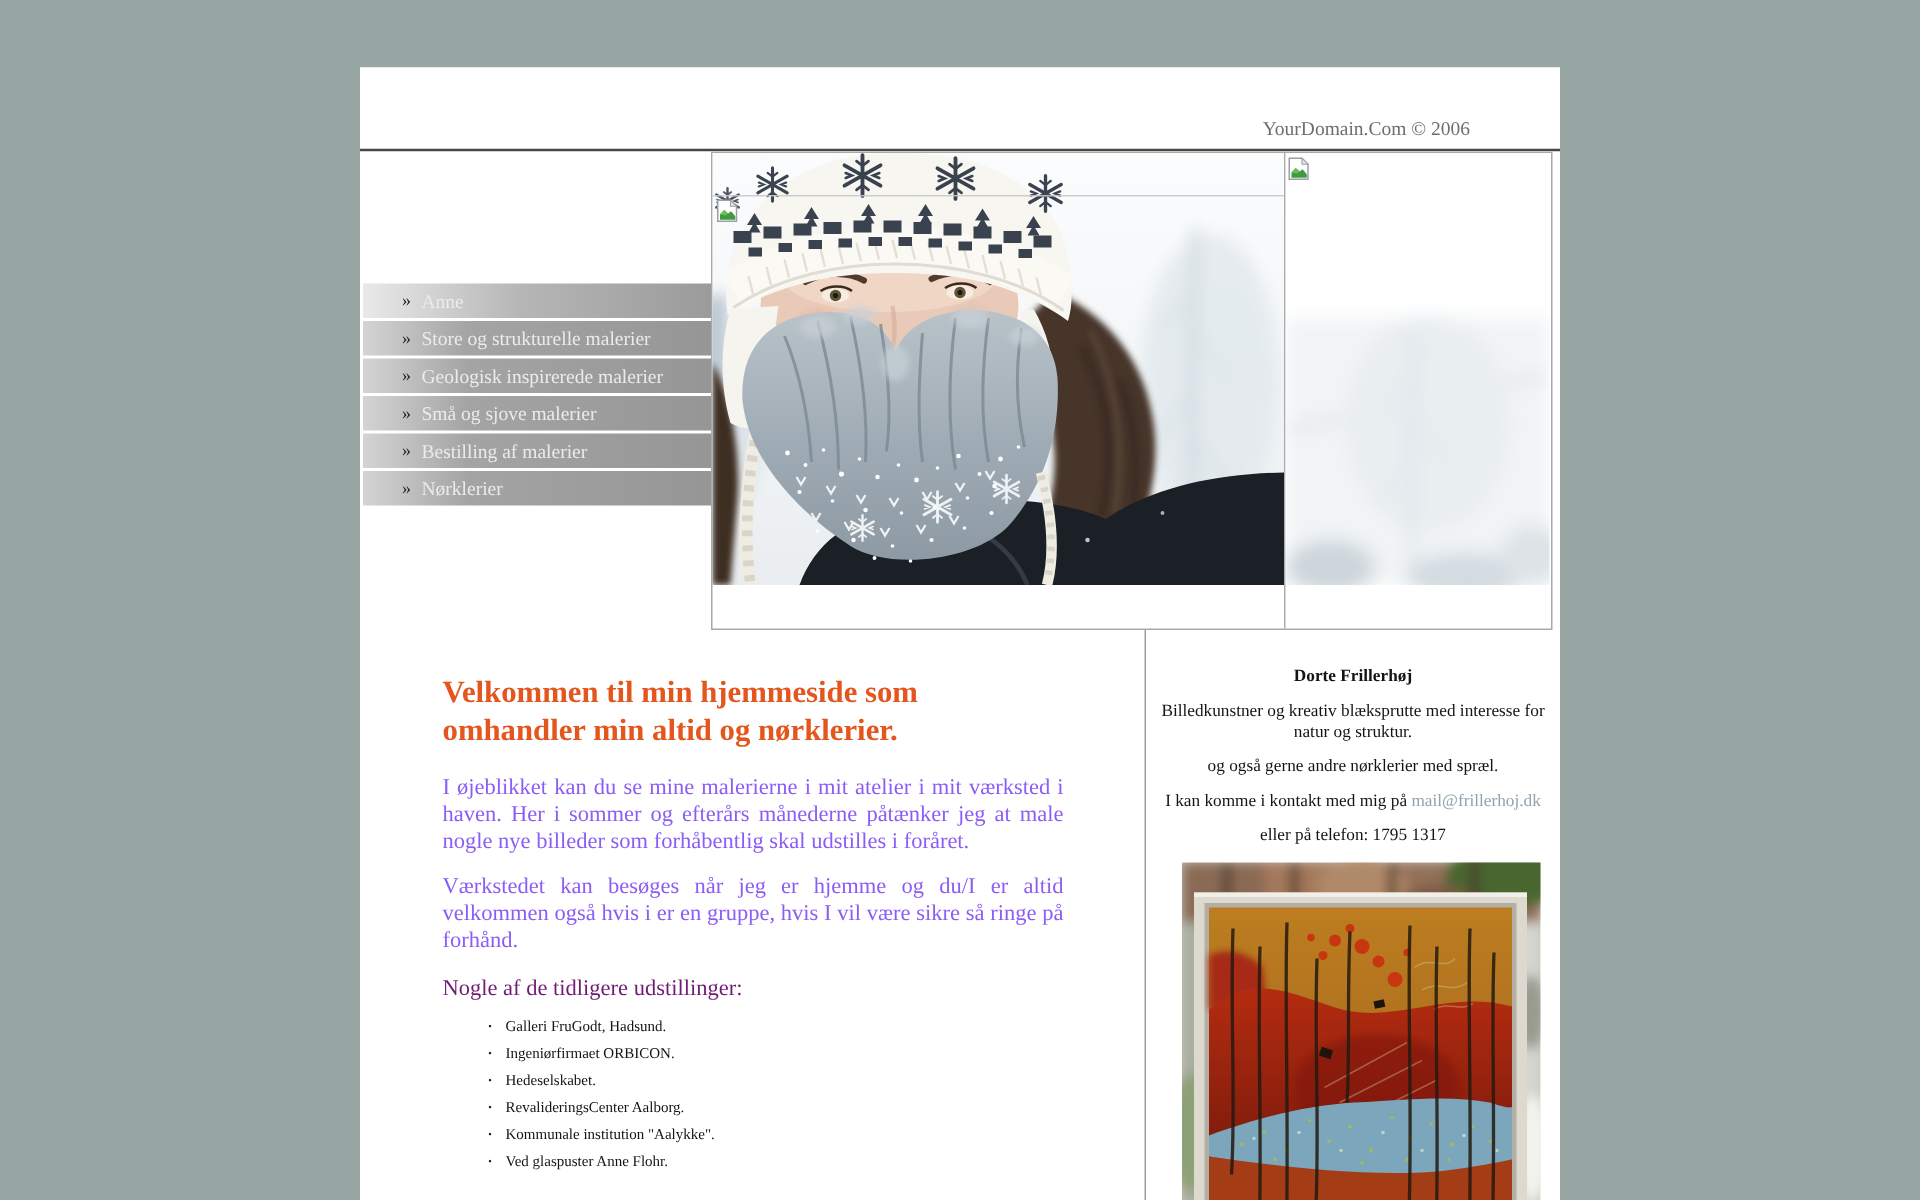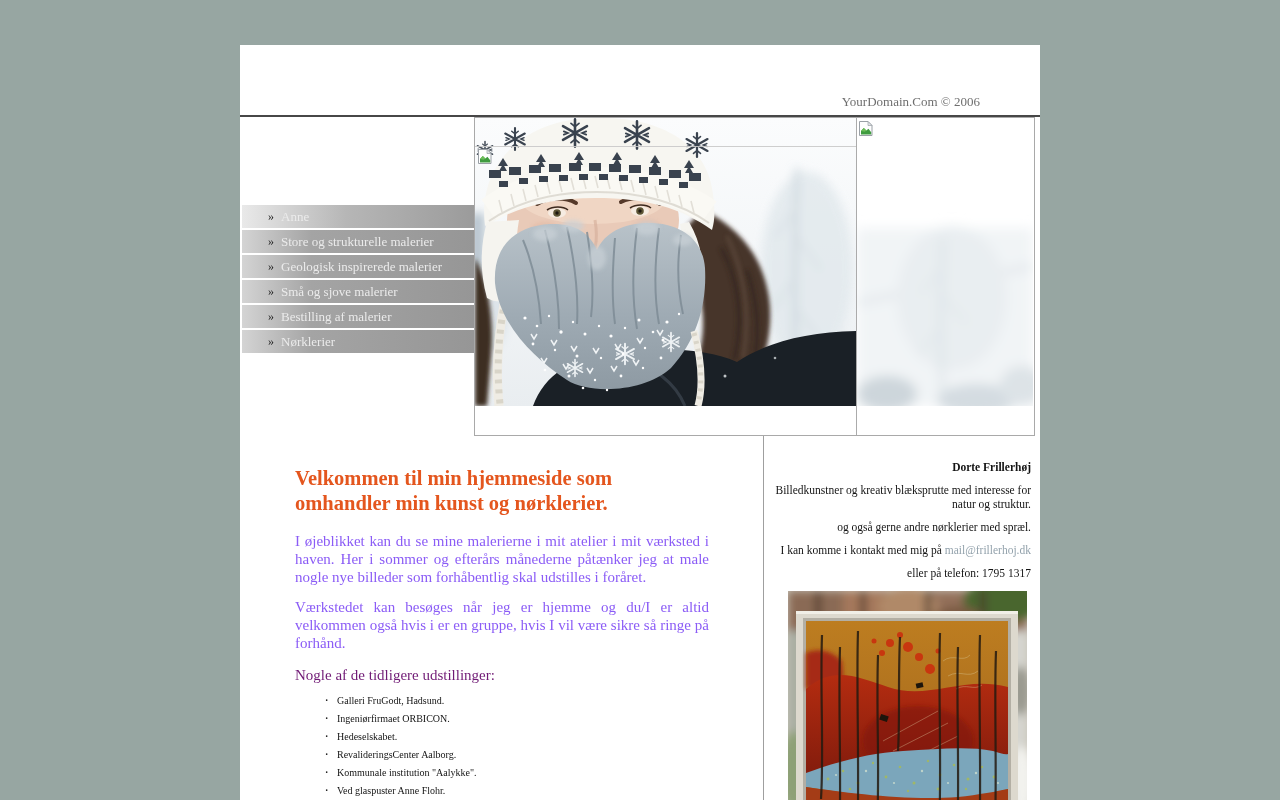--- a/index.html
+++ b/index.html
@@ -6,21 +6,21 @@
   body{
     width:1280px;height:800px;overflow:hidden;
     background:#97a6a2;
     font-family:"Liberation Serif", serif;
     -webkit-font-smoothing:auto;
   }
   .site{width:800px;margin:0 auto;padding-top:45px;}
   .panel{background:#fff;min-height:755px;}
 
   
-  .hdr{height:70px;position:relative;background:#fff;}
+  .hdr{height:54px;position:relative;background:#fff;}
   .copyright{position:absolute;right:60px;bottom:5px;font-size:13px;color:#6e6e6e;}
   .hdr-rule{height:2px;background:#474747;}
 
   
   .banner{display:flex;height:319px;background:#fff;}
   .banner-left{width:234px;}
   .menu{margin-top:88px;margin-left:2px;width:232px;}
   .menu-item{display:flex;align-items:center;height:23px;margin-bottom:2px;
     background:linear-gradient(90deg,#d4d4d4,#a4a4a4 30%,#969696 100%);
     text-decoration:none;font-size:13px;color:#ebebeb;cursor:pointer;}
@@ -37,21 +37,21 @@
   .content-right{flex:1;padding-top:24px;text-align:center;}
 
   h1.welcome{font-size:20.5px;line-height:25px;color:#e4561e;margin:0 0 16px 0;font-weight:bold;}
   .bodytext p{font-size:15px;line-height:18px;text-align:justify;margin:0 0 12px 0;color:#8b5cf6;}
   p.list-intro{font-size:15px;line-height:18px;margin:14px 0 8px 0;color:#701a75;}
   ul.exhibits{margin:4px 0 0 0;padding:0 0 0 30px;list-style:none;}
   ul.exhibits li{font-size:10px;line-height:18px;color:#141414;position:relative;padding-left:12px;}
   ul.exhibits li::before{content:"·";position:absolute;left:0;top:0;font-weight:bold;}
 
   .profile-name{font-size:12.5px;font-weight:bold;color:#e8650f;margin:0 0 13px 0;}
-  .profile p{font-size:11.5px;line-height:14px;margin:0 auto 9px auto;width:258px;color:#141414;text-align:right;}
+  .profile p{font-size:11.5px;line-height:14px;margin:0 auto 9px auto;width:258px;color:#141414;}
   a.mail{color:#93a2ac;text-decoration:none;cursor:pointer;}
   .painting{margin:11px 12px 0 24px;width:239px;line-height:0;}
 </style>
 </head>
 <body>
 
 <div class="site">
   <div class="panel">
 
     <div class="hdr">
@@ -316,21 +316,21 @@
               <path d="M2,10 l2.8,-3 2.6,2.4 2,-1.6 2.8,3.4 v2.3 h-10.2 z" fill="#3f9b3f"></path>
               <path d="M2,10 l2.8,-3 2.6,2.4 -1.6,1.3 z" fill="#6cbd57"></path>
             </g>
           </svg>
         </div>
       </div>
     </div>
 
     <div class="content">
       <div class="content-left">
-        <h1 class="welcome">Velkommen til min hjemmeside som omhandler min kunst og nørklerier.</h1>
+        <h1 class="welcome">Velkommen til min hjemmeside som omhandler min altid og nørklerier.</h1>
         <div class="bodytext">
             <p>I øjeblikket kan du se mine malerierne i mit atelier i mit værksted i haven. Her i sommer og efterårs månederne påtænker jeg at male nogle nye billeder som forhåbentlig skal udstilles i foråret.</p>
             <p>Værkstedet kan besøges når jeg er hjemme og du/I er altid velkommen også hvis i er en gruppe, hvis I vil være sikre så ringe på forhånd.</p>
           </div>
         <p class="list-intro">Nogle af de tidligere udstillinger:</p>
         <ul class="exhibits">
             <li>Galleri FruGodt, Hadsund.</li>
             <li>Ingeniørfirmaet ORBICON.</li>
             <li>Hedeselskabet.</li>
             <li>RevalideringsCenter Aalborg.</li>

